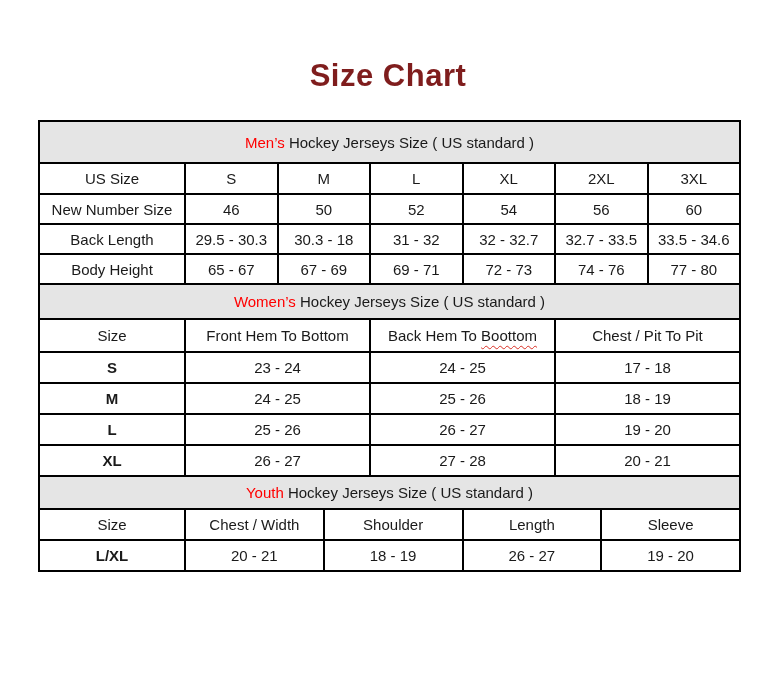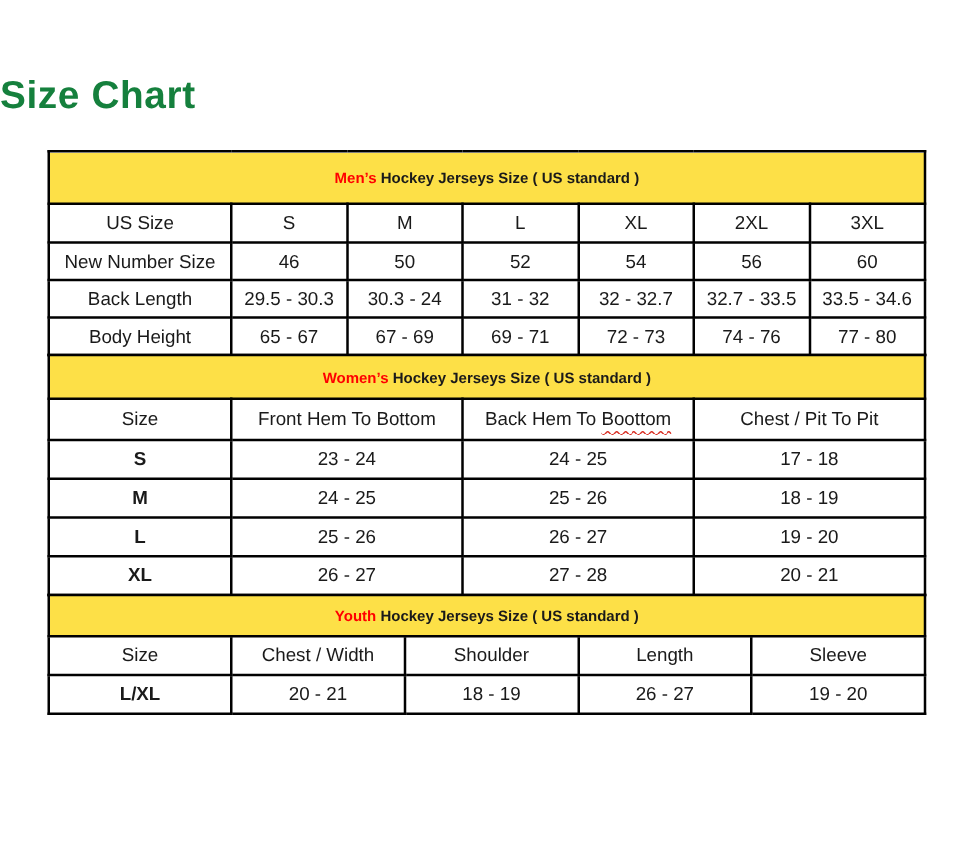--- a/index.html
+++ b/index.html
@@ -8,25 +8,25 @@
     background: #ffffff;
     width: 776px;
     height: 692px;
     overflow: hidden;
     font-family: "Liberation Sans", sans-serif;
     color: #1a1a1a;
   }
   .page-title {
     margin: 0;
     padding-top: 56px;
-    text-align: left;
+    text-align: center;
     font-size: 31px;
     line-height: 40px;
     font-weight: bold;
-    color: #15803d;
+    color: #7f1d1d;
     letter-spacing: 0.5px;
   }
   .tables-wrap {
     width: 703px;
     margin: 24px 0 0 38px;
   }
   table.size-table {
     width: 100%;
     border-collapse: collapse;
     table-layout: fixed;
@@ -37,23 +37,23 @@
   .size-table td, .size-table th {
     border: 2px solid #000000;
     text-align: center;
     vertical-align: middle;
     font-size: 15px;
     padding: 2px 2px;
     overflow: hidden;
     white-space: nowrap;
   }
   .size-table td.banner {
-    background: #fde047;
-    font-weight: bold;
-    font-size: 12px;
+    background: #e5e5e5;
+    font-weight: normal;
+    font-size: 15px;
     height: 36px;
   }
   table.t-womens td.banner { height: 29px; }
   table.t-youth  td.banner { height: 27px; margin-left: 44px; }
   .size-table th {
     font-weight: normal;
     height: 25px;
   }
   table.t-womens th { height: 27px; }
   .size-table td.data-cell, .size-table td.row-label {
@@ -111,21 +111,21 @@
           <td class="data-cell">46</td>
           <td class="data-cell">50</td>
           <td class="data-cell">52</td>
           <td class="data-cell">54</td>
           <td class="data-cell">56</td>
           <td class="data-cell">60</td>
         </tr>
         <tr>
           <td class="row-label">Back Length</td>
           <td class="data-cell">29.5 - 30.3</td>
-          <td class="data-cell">30.3 - 24</td>
+          <td class="data-cell">30.3 - 18</td>
           <td class="data-cell">31 - 32</td>
           <td class="data-cell">32 - 32.7</td>
           <td class="data-cell">32.7 - 33.5</td>
           <td class="data-cell">33.5 - 34.6</td>
         </tr>
         <tr>
           <td class="row-label">Body Height</td>
           <td class="data-cell">65 - 67</td>
           <td class="data-cell">67 - 69</td>
           <td class="data-cell">69 - 71</td>

